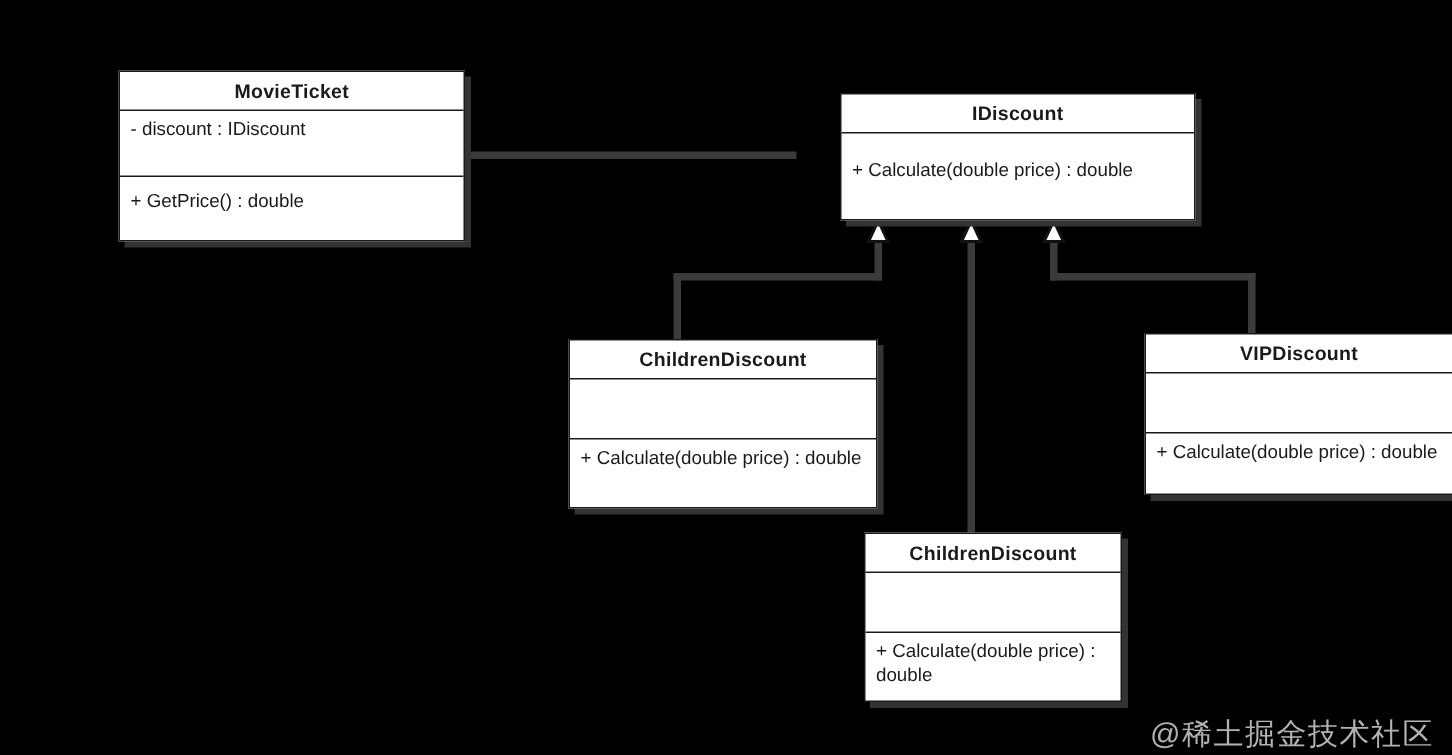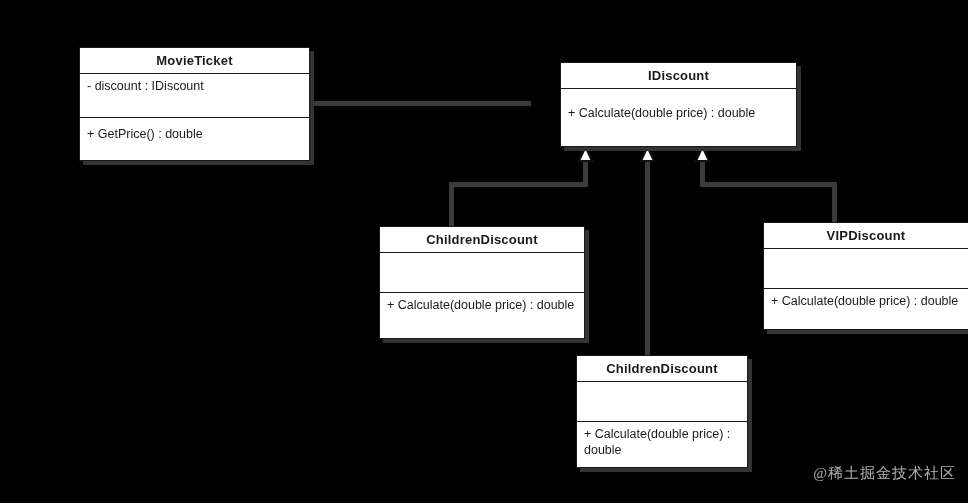--- a/index.html
+++ b/index.html
@@ -56,25 +56,25 @@
     margin: 0;
     padding: 0;
     white-space: nowrap;
   }
   .uml-line.wrap {
     white-space: normal;
   }
   .watermark {
     position: absolute;
     right: 12px;
-    bottom: 20px;
-    font-size: 15px;
+    bottom: 0;
+    font-size: 20px;
     color: #d8d8d8;
     opacity: 0.82;
-    font-family: Liberation Serif, serif;
+    font-family: Liberation Sans, sans-serif;
     letter-spacing: 1px;
     white-space: nowrap;
   }
   .conn {
     position: absolute;
     background: #3b3b3b;
   }
   .conn-h { height: 5px; }
   .conn-v { width: 5px; }
 </style>

